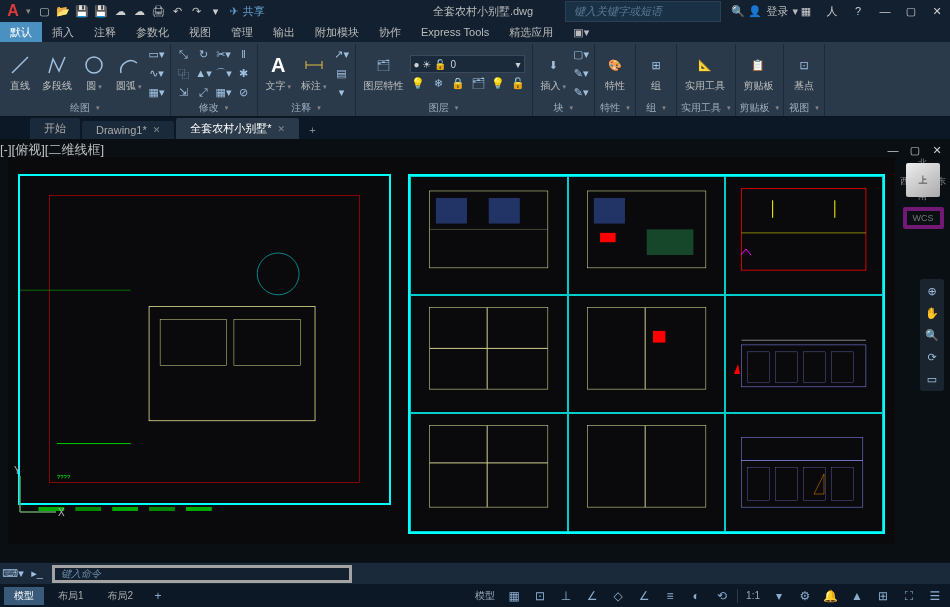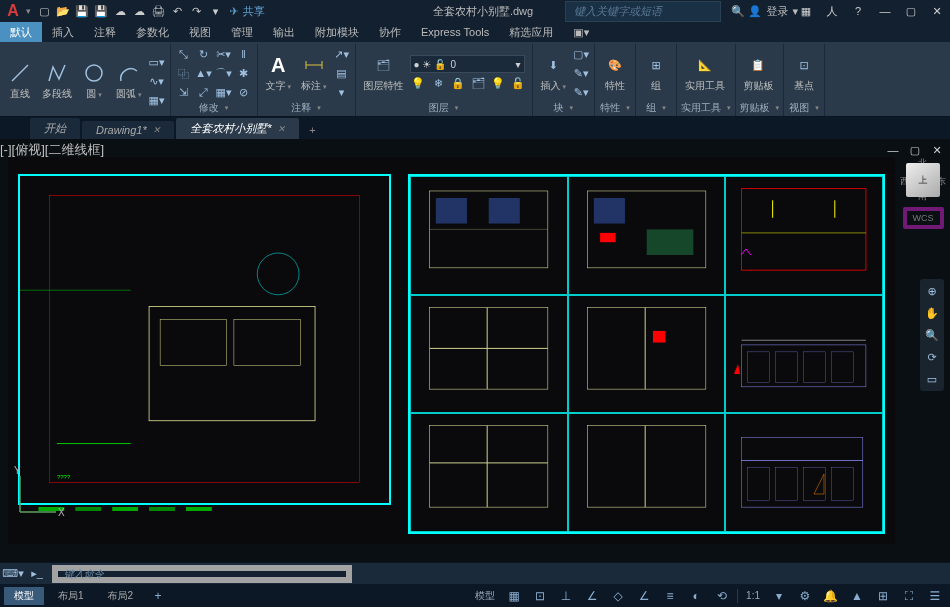--- a/index.html
+++ b/index.html
@@ -35,21 +35,21 @@
     .big-btn { display: flex; flex-direction: column; align-items: center; justify-content: center; padding: 2px 4px; cursor: pointer; min-width: 28px; }
     .big-btn .ico { width: 24px; height: 24px; display: flex; align-items: center; justify-content: center; color: #a0c0e0; }
     .big-btn .lbl { font-size: 10px; color: #c0c0c0; margin-top: 2px; }
     .small-col { display: flex; flex-direction: column; gap: 3px; }
     .small-btn { width: 18px; height: 16px; display: flex; align-items: center; justify-content: center; cursor: pointer; color: #a0c0e0; font-size: 11px; }
     .dd-arrow::after { content: "▾"; font-size: 7px; color: #888; margin-left: 2px; }
     .layer-box { width: 115px; height: 18px; background: #1a2a3a; border: 1px solid #3a4a5a; display: flex; align-items: center; padding: 0 3px; font-size: 10px; cursor: pointer; }
     .layer-stack { display: flex; flex-direction: column; gap: 2px; }
     
     .filetabs { height: 22px; background: #0c1825; display: flex; align-items: end; padding-left: 30px; }
-    .filetab { padding: 3px 14px; background: #1a2a3a; color: #aaa; font-size: 11px; display: flex; align-items: center; gap: 6px; margin-right: 2px; cursor: pointer; border-radius: 2px 2px 0 0; font-style: italic; }
+    .filetab { padding: 3px 14px; background: #1a2a3a; color: #aaa; font-size: 11px; display: flex; align-items: center; gap: 6px; margin-right: 2px; cursor: pointer; border-radius: 2px 2px 0 0; }
     .filetab.active { background: #2a3a4a; color: #fff; }
     .filetab .x { color: #888; font-size: 9px; }
     .plus-tab { padding: 3px 8px; color: #888; cursor: pointer; }
     
     .canvas-wrap { position: relative; height: 423px; background: #0a0f14; }
     .viewport-label { position: absolute; top: 2px; left: 0; color: #c0c0c0; font-size: 13px; z-index: 5; display: flex; align-items: center; gap: 2px; }
     .viewport-ctrls { position: absolute; top: 2px; right: 4px; display: flex; gap: 4px; z-index: 5; }
     .canvas { position: absolute; inset: 18px 55px 18px 8px; background: #0a0a0d; overflow: hidden; }
     .drawing { position: absolute; inset: 10px; }
     .grid-frame { position: absolute; border: 2px solid #00ffff; left: 45%; top: 2%; right: 0; bottom: 0; }
@@ -57,21 +57,21 @@
     .sitemap { position: absolute; left: 0; top: 2%; width: 43%; height: 90%; border: 2px solid #00ffff; }
     .viewnav { position: absolute; top: 20px; right: 6px; width: 42px; display: flex; flex-direction: column; align-items: center; gap: 6px; z-index: 10; }
     .compass { width: 42px; height: 42px; position: relative; color: #888; font-size: 9px; }
     .compass span { position: absolute; }
     .viewcube { width: 34px; height: 34px; background: linear-gradient(145deg,#eee,#aaa); border-radius: 2px; display: flex; align-items: center; justify-content: center; font-size: 9px; color: #333; }
     .wcs { color: #777; font-size: 9px; padding: 2px 6px; border: 4px solid #701a75; border-radius: 2px; }
     .navbar-r { position: absolute; top: 140px; right: 6px; width: 24px; background: #2a3a4a80; border-radius: 3px; padding: 4px 0; display: flex; flex-direction: column; align-items: center; gap: 6px; }
     .ucs-icon { position: absolute; bottom: 40px; left: 12px; color: #60a060; font-size: 10px; }
     
     .cmdline { height: 22px; background: #1a2a3a; display: flex; align-items: center; padding: 0 4px; gap: 6px; border-top: 1px solid #0a1520; }
-    .cmd-input { flex: 0 0 300px; background: #12202f; border: 6px solid #a3a3a3; height: 18px; padding: 0 6px; color: #6a8aa5; font-style: italic; font-size: 10px; display:flex; align-items:center; }
+    .cmd-input { flex: 0 0 300px; background: #12202f; border: 3px solid #a3a3a3; height: 18px; padding: 0 6px; color: #6a8aa5; font-style: italic; font-size: 10px; display:flex; align-items:center; }
     
     .status { height: 23px; background: #0c1825; display: flex; align-items: center; padding: 0 4px; gap: 4px; }
     .status-tab { padding: 2px 10px; font-size: 10px; color: #aaa; cursor: pointer; }
     .status-tab.active { background: #3a5a7a; color: #fff; }
     .status-sep { width: 1px; height: 14px; background: #2a3a4a; }
     .sp { flex: 1; }
     .status-btn { width: 22px; height: 18px; display: flex; align-items: center; justify-content: center; cursor: pointer; color: #8aacce; font-size: 12px; }
     .status-txt { color: #9ab; font-size: 10px; padding: 0 4px; cursor: pointer; }
     svg { overflow: visible; }
   </style>
@@ -169,20 +169,21 @@
             </svg>
           </div>
         <div class="lbl dd-arrow">圆弧</div>
       </div>
       <div class="small-col">
         <div class="small-btn">▭▾</div>
         <div class="small-btn">∿▾</div>
         <div class="small-btn">▦▾</div>
       </div>
     </div>
+    <div class="panel-title dd-arrow">绘图</div>
   </div>
 
   <div class="panel">
     <div class="panel-body">
       <div class="small-col">
           <div class="small-btn">⤡</div>
           <div class="small-btn">⿻</div>
           <div class="small-btn">⇲</div>
         </div>
       <div class="small-col">

